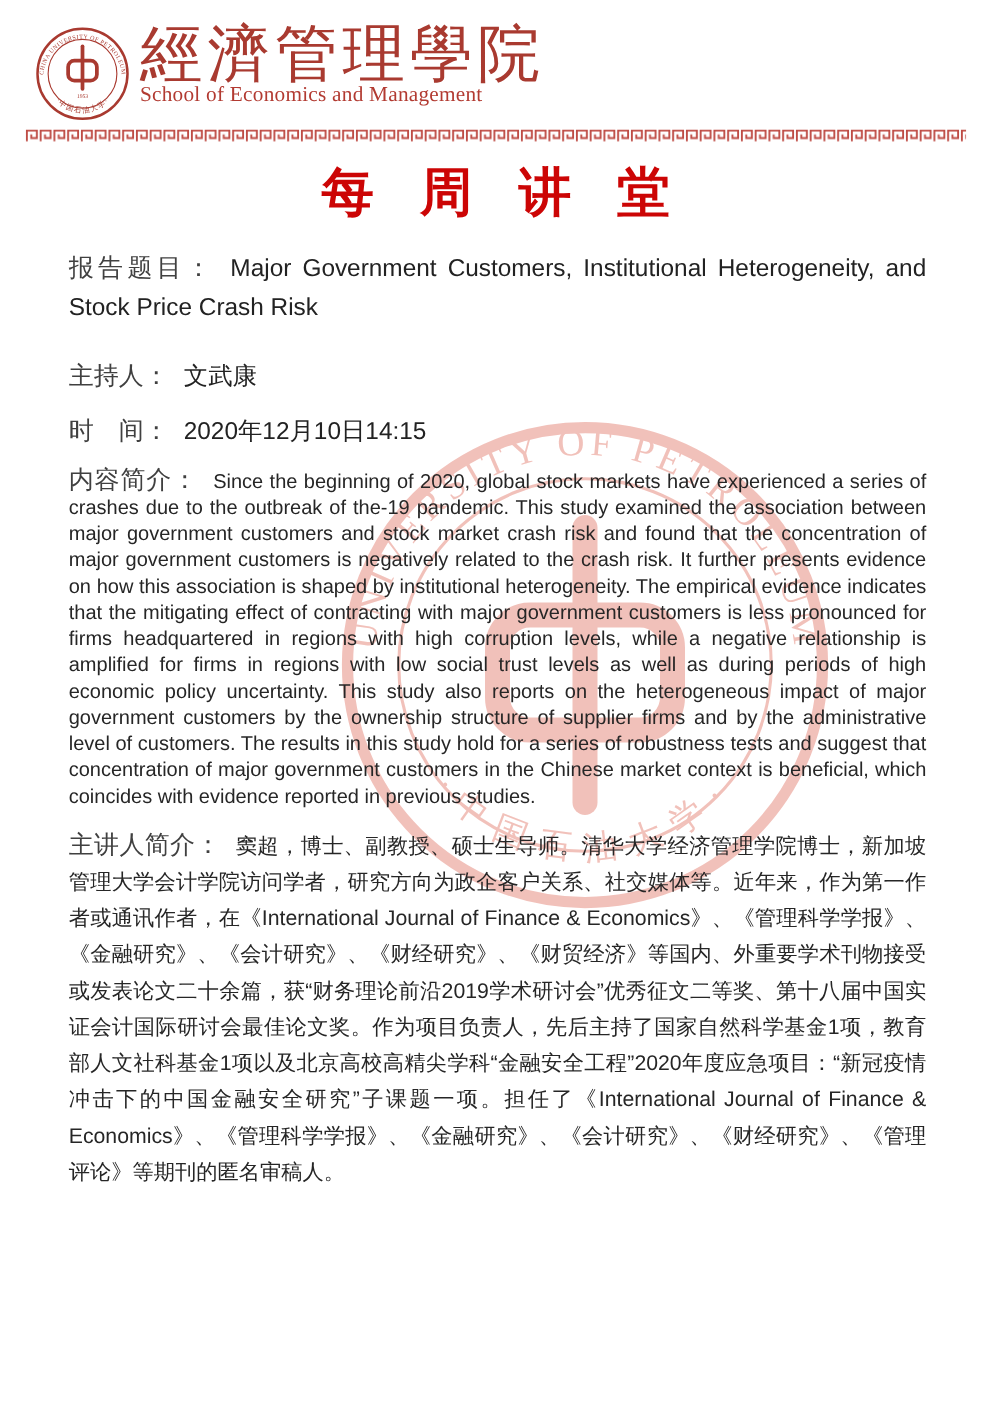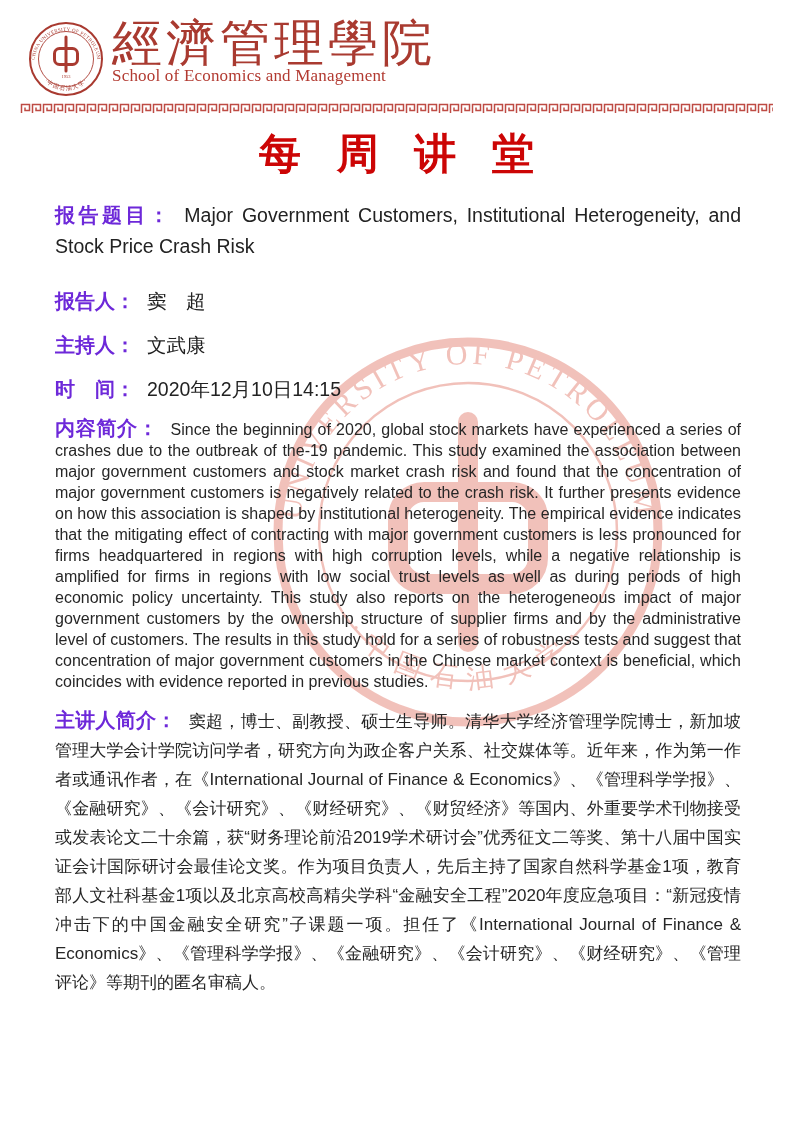--- a/index.html
+++ b/index.html
@@ -18,32 +18,32 @@
   .org-en {
     font-family:"Liberation Serif","DejaVu Serif",serif; font-weight:400;
     font-size:17px; color:#B23A31; margin-top:2px; letter-spacing:0.2px;
   }
   .border-band { position:absolute; top:103px; left:20px; }
   
   .page-title {
     position:absolute; top:126px; left:0; right:0; z-index:2;
     text-align:center; color:#CC0505; font-weight:700; font-size:42px;
     letter-spacing:0.30em; text-indent:0.30em; margin:0;
-    font-family:Liberation Serif, serif;
+    font-family:Liberation Sans, sans-serif;
   }
   
   .watermark { position:absolute; left:268px; top:332px; z-index:0; }
   
   .content { position:absolute; top:200px; left:55px; width:686px; z-index:1; }
   .field {
     margin:0 0 13px 0; font-size:19.5px; line-height:31px;
     color:#222222; text-align:justify;
   }
   .field-title { margin-bottom:24px; }
-  .lbl { color:#6d28d9; font-weight:700; font-size:20px; padding-right:12px; }
+  .lbl { color:#404040; font-weight:400; font-size:20px; padding-right:12px; }
   .para-abstract {
     margin:0 0 14px 0; font-size:16px; line-height:21px;
     color:#262626; text-align:justify;
   }
   .para-bio {
     margin:0; font-size:17px; line-height:29px;
     color:#262626; text-align:justify;
   }
   .seal-text { font-family:"Liberation Serif","DejaVu Serif",serif; }
 </style>
@@ -110,21 +110,20 @@
       <rect x="0" y="0" width="753" height="11" fill="url(#meander)"></rect>
     </svg>
   </div>
 
   <h1 class="page-title">每 周 讲 堂</h1>
 
   <div class="content">
 
     <p class="field field-title"><span class="lbl">报告题目：</span><span>Major Government Customers, Institutional Heterogeneity, and Stock Price Crash Risk</span></p>
 
-    <p class="field"><span class="lbl">报告人：</span><span>窦　超</span></p>
 
     <p class="field"><span class="lbl">主持人：</span><span>文武康</span></p>
 
     <p class="field"><span class="lbl">时　间：</span><span>2020年12月10日14:15</span></p>
 
 
     <p class="para-abstract"><span class="lbl">内容简介：</span><span>Since the beginning of 2020, global stock markets have experienced a series of crashes due to the outbreak of the-19 pandemic. This study examined the association between major government customers and stock market crash risk and found that the concentration of major government customers is negatively related to the crash risk. It further presents evidence on how this association is shaped by institutional heterogeneity. The empirical evidence indicates that the mitigating effect of contracting with major government customers is less pronounced for firms headquartered in regions with high corruption levels, while a negative relationship is amplified for firms in regions with low social trust levels as well as during periods of high economic policy uncertainty. This study also reports on the heterogeneous impact of major government customers by the ownership structure of supplier firms and by the administrative level of customers. The results in this study hold for a series of robustness tests and suggest that concentration of major government customers in the Chinese market context is beneficial, which coincides with evidence reported in previous studies.</span></p>
 
     <p class="para-bio"><span class="lbl">主讲人简介：</span><span>窦超，博士、副教授、硕士生导师。清华大学经济管理学院博士，新加坡管理大学会计学院访问学者，研究方向为政企客户关系、社交媒体等。近年来，作为第一作者或通讯作者，在《International Journal of Finance &amp; Economics》、《管理科学学报》、《金融研究》、《会计研究》、《财经研究》、《财贸经济》等国内、外重要学术刊物接受或发表论文二十余篇，获“财务理论前沿2019学术研讨会”优秀征文二等奖、第十八届中国实证会计国际研讨会最佳论文奖。作为项目负责人，先后主持了国家自然科学基金1项，教育部人文社科基金1项以及北京高校高精尖学科“金融安全工程”2020年度应急项目：“新冠疫情冲击下的中国金融安全研究”子课题一项。担任了《International Journal of Finance &amp; Economics》、《管理科学学报》、《金融研究》、《会计研究》、《财经研究》、《管理评论》等期刊的匿名审稿人。</span></p>
 

